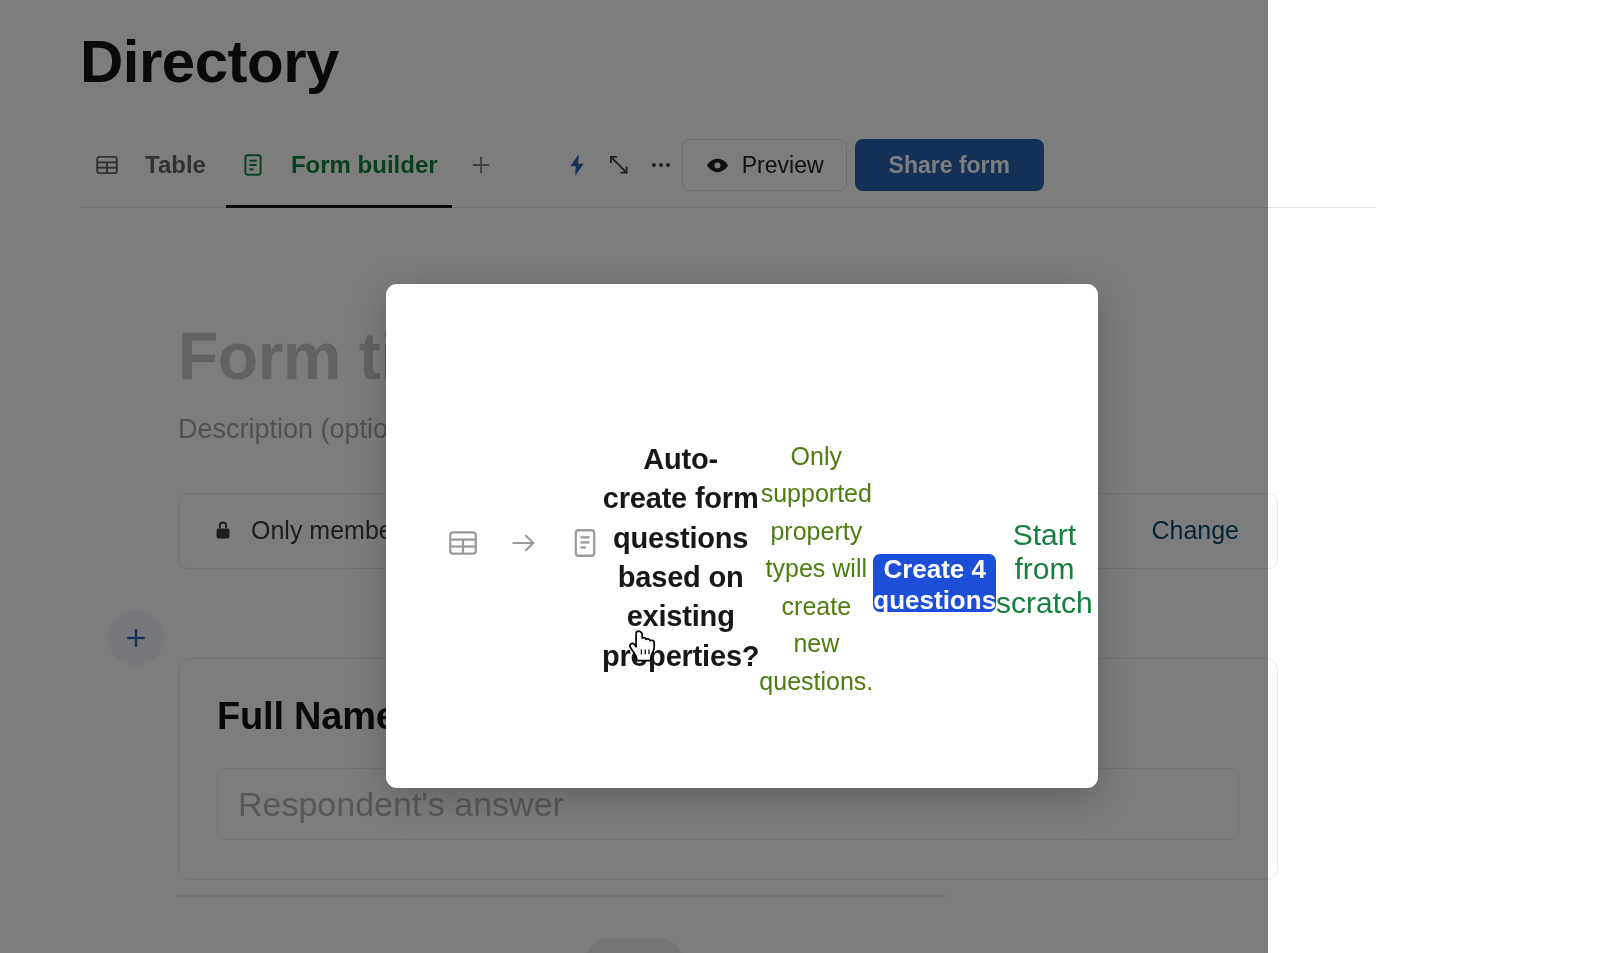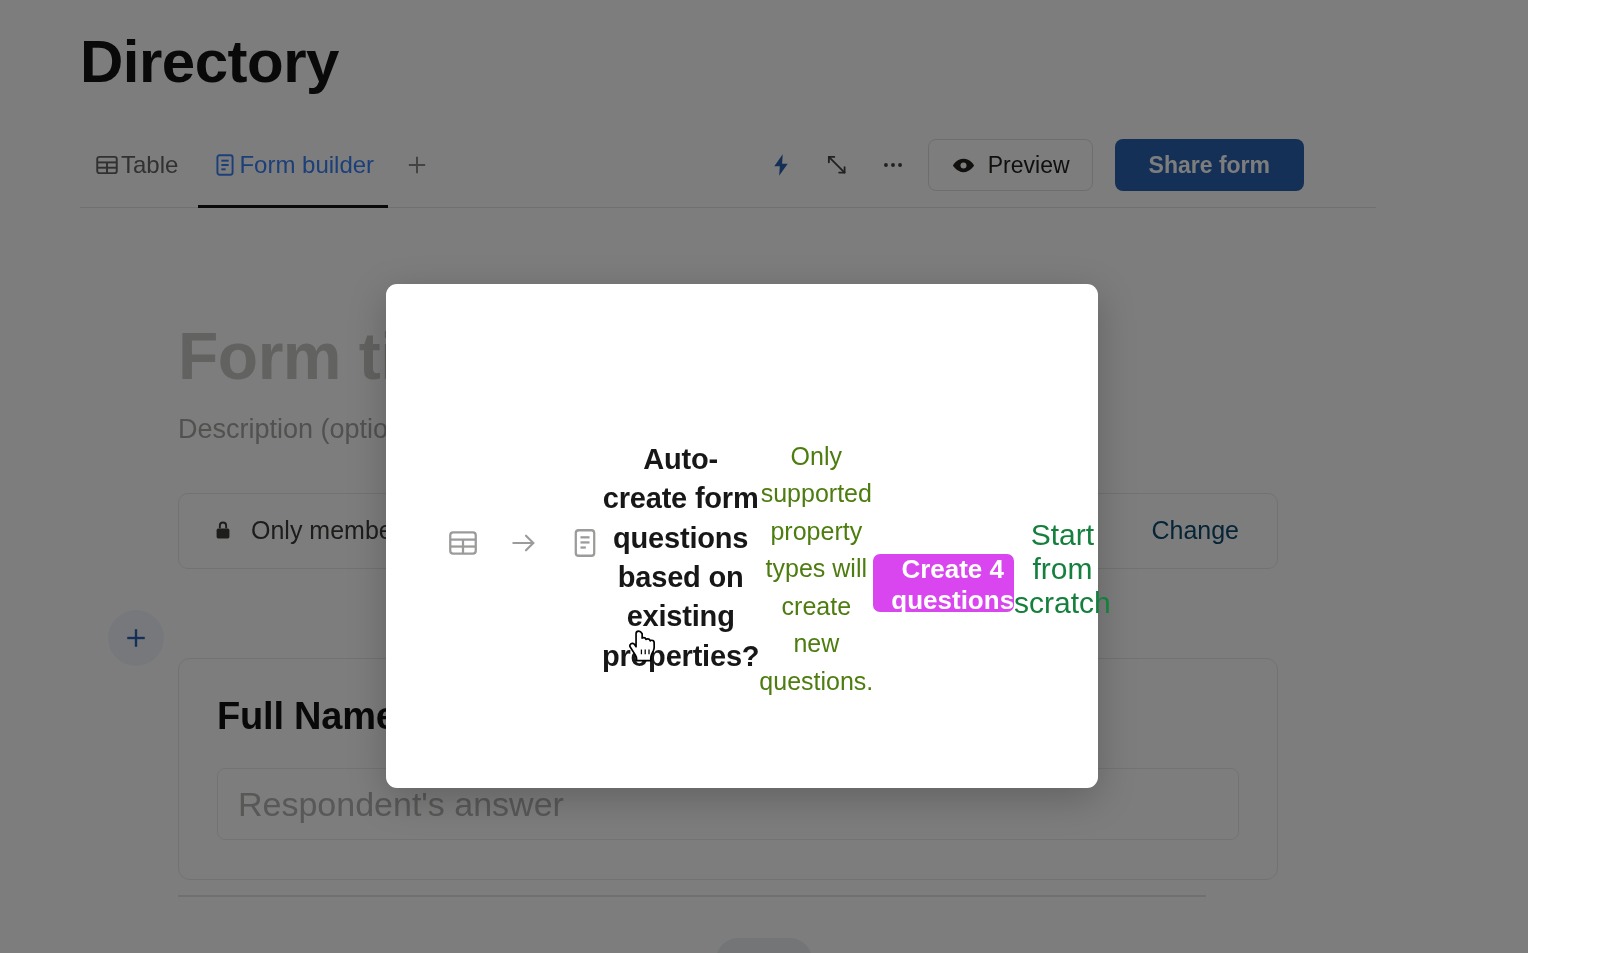--- a/index.html
+++ b/index.html
@@ -7,21 +7,21 @@
   html, body {
     width: 1600px;
     height: 953px;
     overflow: hidden;
     font-family: "Liberation Sans", sans-serif;
     background: #ffffff;
   }
 
   #app {
     position: relative;
-    width: 1528px;
+    width: 1268px;
     height: 953px;
     background: #ffffff;
   }
 
   
   #page {
     position: absolute;
     inset: 0;
     background: #ffffff;
   }
@@ -50,30 +50,31 @@
   }
   .tabs {
     display: flex;
     align-items: center;
     height: 50px;
     gap: 6px;
   }
   .tab {
     display: flex;
     align-items: center;
-    gap: 1px;
+    gap: 25px;
     padding: 0 14px;
     height: 50px;
     font-size: 24px;
     color: #656564;
     position: relative;
     cursor: pointer;
     white-space: nowrap;
-  }
-  .tab.active { color: #3b82f6; justify-content: center; }
+    font-weight: bold;
+  }
+  .tab.active { color: #15803d; justify-content: center; }
   .tab.active::after {
     content: "";
     position: absolute;
     left: 0; right: 0;
     bottom: -18px;
     height: 3.5px;
     background: #141414;
   }
   .tab-icon { display: flex; width: 26px; height: 26px; }
   .tab-icon svg { width: 26px; height: 26px; display: block; }
@@ -89,21 +90,20 @@
   .tab-add svg { width: 28px; height: 28px; display: block; }
 
   
   .toolbar {
     position: absolute;
     right: 224px;
     top: 140px;
     height: 50px;
     display: flex;
     align-items: center;
-    gap: 14px;
   }
   .tool-icon {
     width: 42px; height: 42px;
     display: flex;
     align-items: center;
     justify-content: center;
     border-radius: 6px;
     cursor: pointer;
     color: #44444a;
   }
@@ -301,27 +301,26 @@
     line-height: 1.5;
     max-width: 570px;
   }
 
   .dialog-primary {
     margin-top: 50px;
     width: 608px;
     height: 58px;
     border: none;
     border-radius: 7px;
-    background: #d946ef;
+    background: #1d4ed8;
     color: #ffffff;
     font-size: 26px;
     font-weight: 700;
     cursor: pointer;
     font-family: "Liberation Sans", sans-serif;
-    padding-left: 18px;
   }
 
   .dialog-secondary {
     margin-top: 22px;
     background: none;
     border: none;
     font-size: 30px;
     color: #15803d;
     cursor: pointer;
     font-family: "Liberation Sans", sans-serif;

